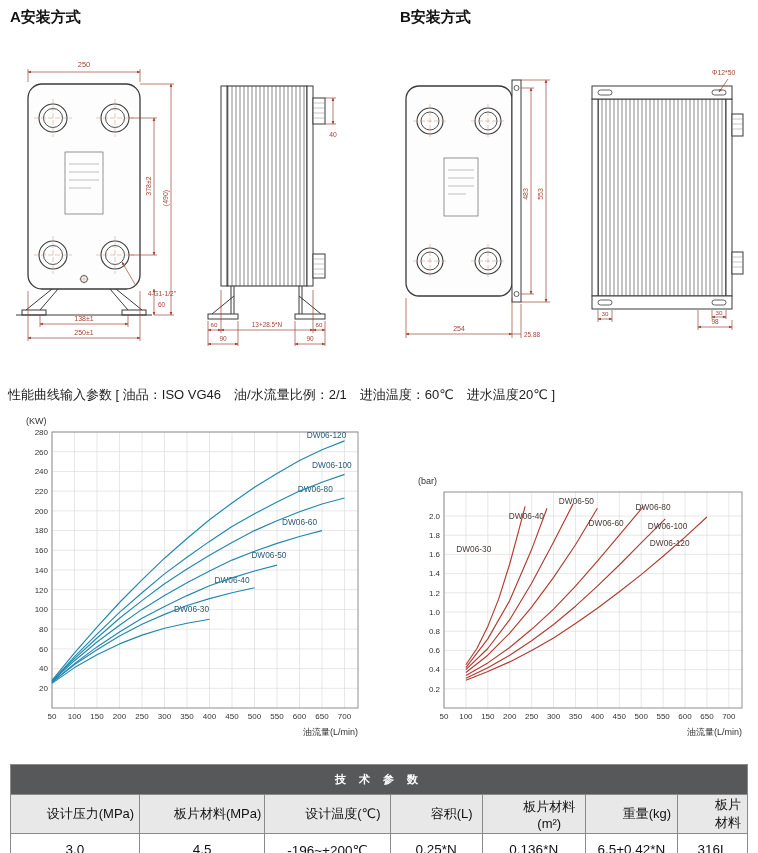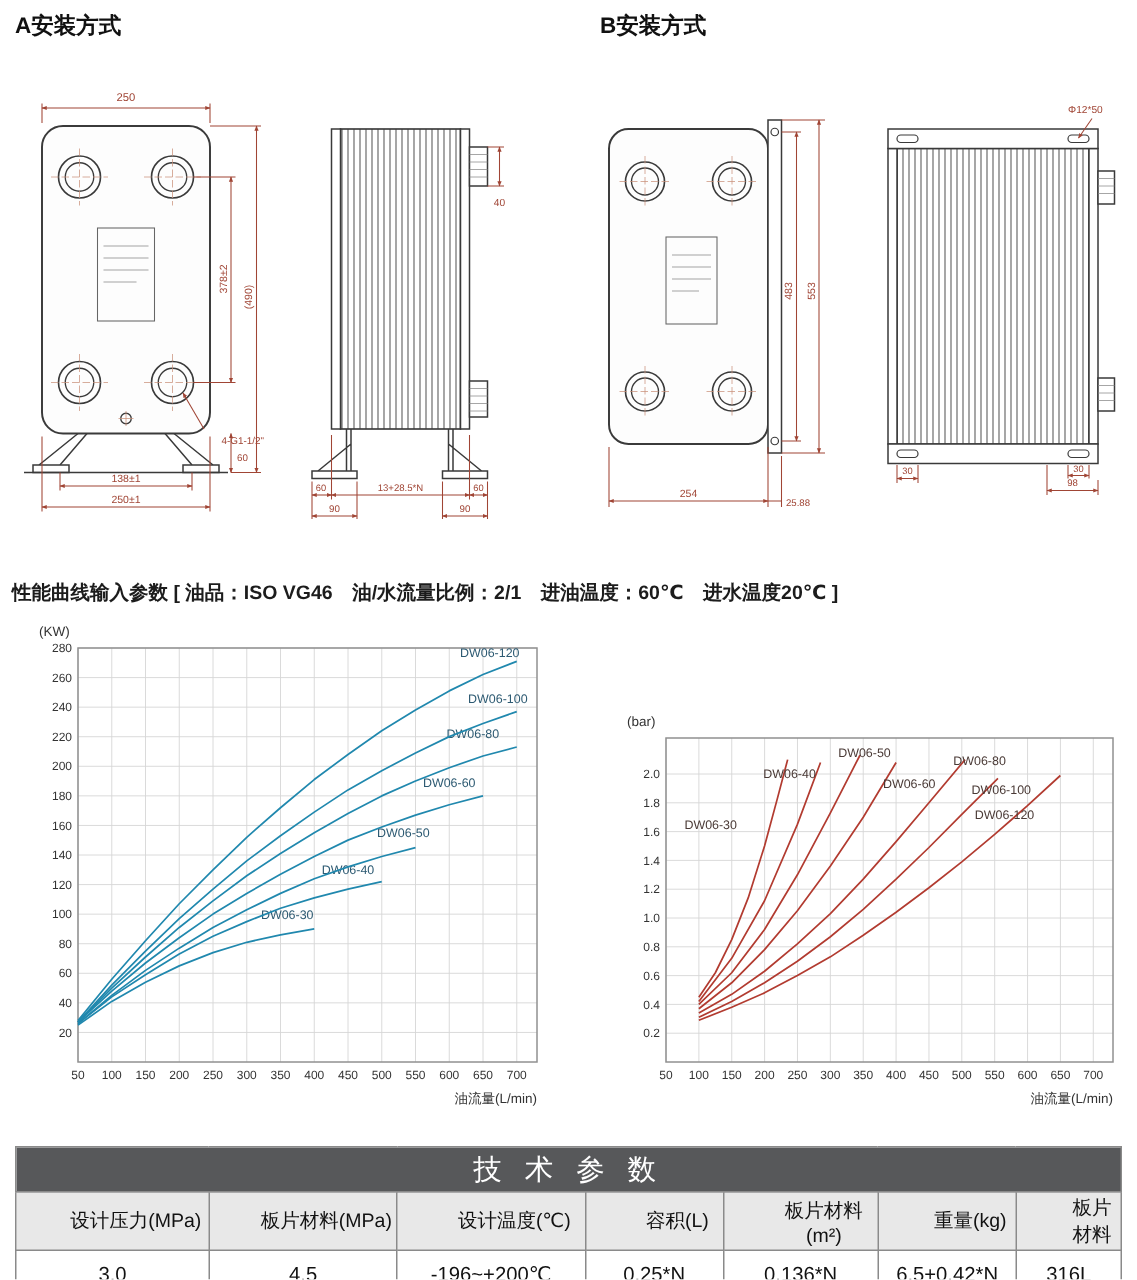--- a/index.html
+++ b/index.html
@@ -1,25 +1,25 @@
 <!DOCTYPE html>
 <html><head>
 <meta charset="utf-8">
 <style>
   html,body{margin:0;padding:0;background:#fff;}
   body{font-family:"Liberation Sans","DejaVu Sans",sans-serif;}
   #page{position:relative;width:758px;height:853px;overflow:hidden;background:#fff;}
   .sec-title{position:absolute;font-size:15px;font-weight:bold;color:#111;white-space:pre;}
   .draw{position:absolute;}
   svg text{font-family:"Liberation Sans","DejaVu Sans",sans-serif;}
-  #params-line{position:absolute;left:8px;top:386px;font-size:13px;font-weight:bold;color:#1c1c1c;white-space:pre;}
+  #params-line{position:absolute;left:8px;top:386px;font-size:13px;font-weight:normal;color:#1c1c1c;white-space:pre;}
   .chart{position:absolute;}
   table.tech{position:absolute;left:10px;top:764px;width:738px;border-collapse:collapse;table-layout:fixed;}
   table.tech td{border:1px solid #8a8a8a;text-align:center;vertical-align:middle;}
-  td.tbl-title{background:#57585a;color:#fff;font-size:19px;font-weight:normal;letter-spacing:5px;height:27px;border:1px solid #57585a;}
+  td.tbl-title{background:#57585a;color:#fff;font-size:11px;font-weight:bold;letter-spacing:5px;height:27px;border:1px solid #57585a;}
   tr.hdr td{background:#e8e8e8;color:#111;font-size:13px;height:29px;padding-left:32px;}
   tr.val td{background:#fff;color:#111;font-size:13.5px;height:29px;}
 </style>
 </head>
 <body>
 
 <div id="page">
 
   <div class="sec-title" style="left:10px;top:8px">A安装方式</div>
   <div class="sec-title" style="left:400px;top:8px">B安装方式</div>

